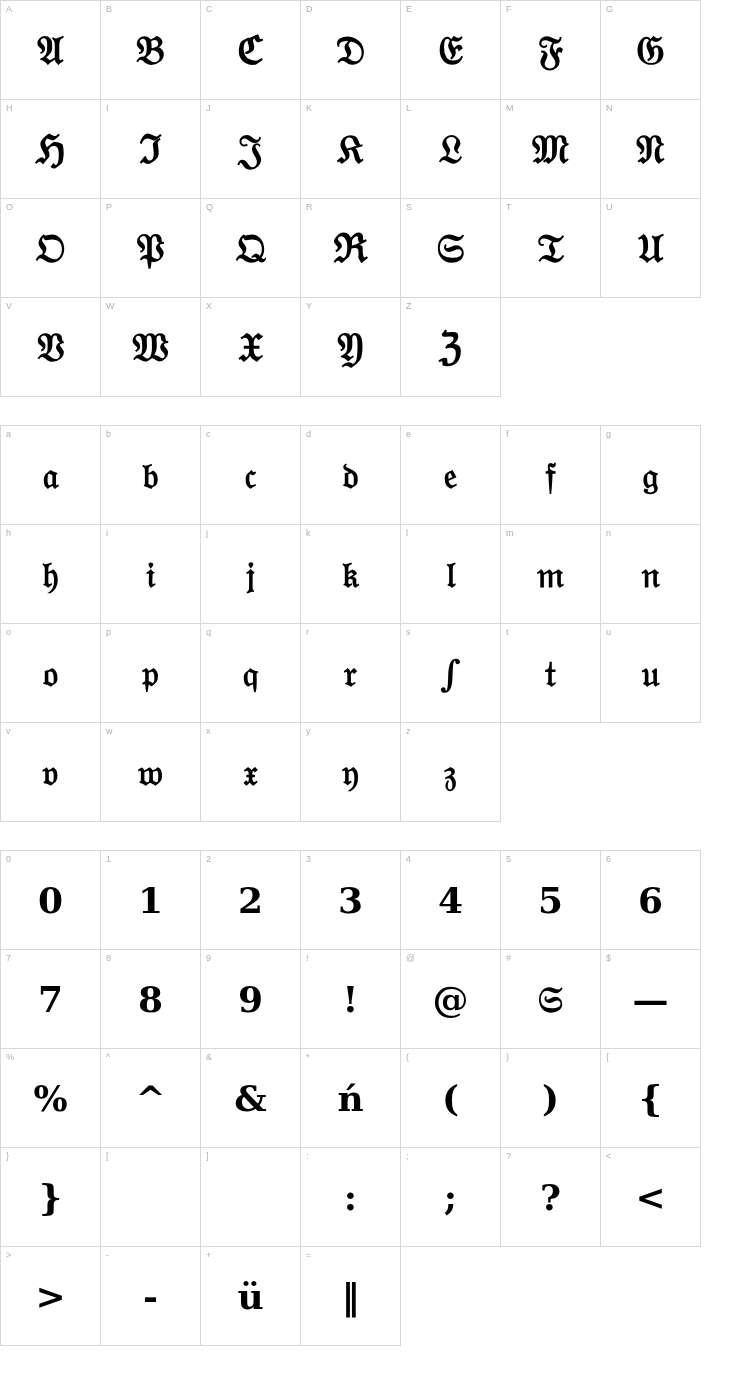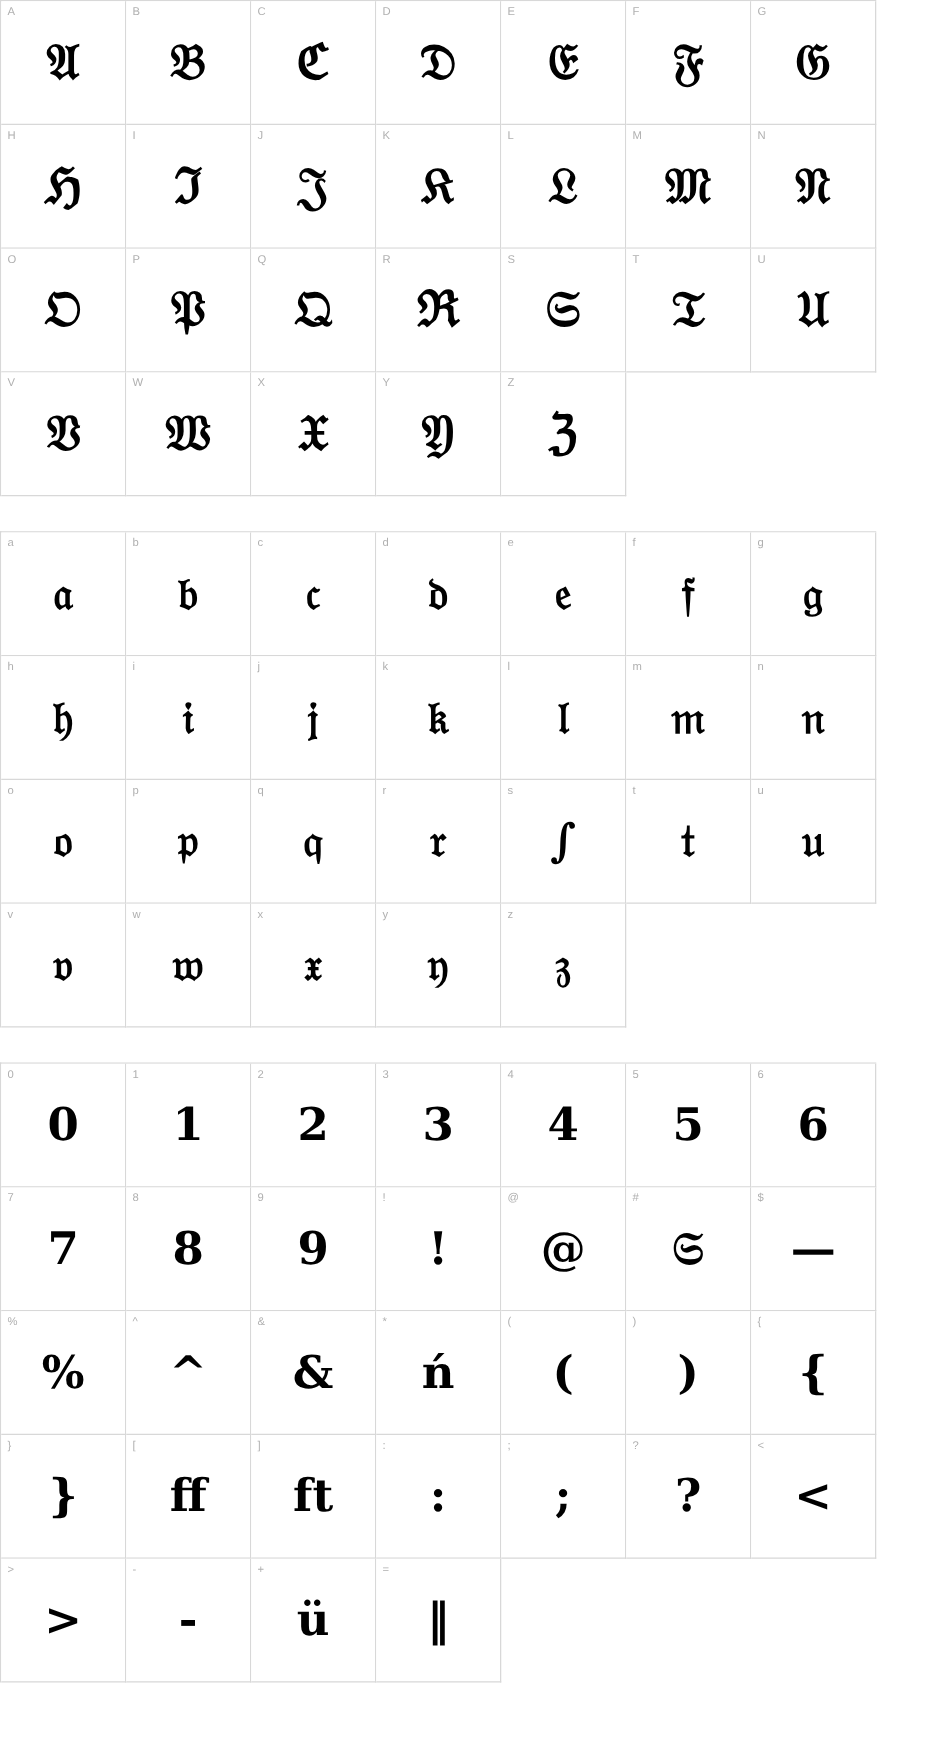--- a/index.html
+++ b/index.html
@@ -387,25 +387,23 @@
           <div class="cell digit">
             <span class="code">{</span>
             <span class="glyph">{</span>
           </div>
           <div class="cell digit">
             <span class="code">}</span>
             <span class="glyph">}</span>
           </div>
           <div class="cell digit">
             <span class="code">[</span>
-            <span class="glyph">ff</span>
           </div>
           <div class="cell digit">
             <span class="code">]</span>
-            <span class="glyph">ft</span>
           </div>
           <div class="cell digit">
             <span class="code">:</span>
             <span class="glyph">:</span>
           </div>
           <div class="cell digit">
             <span class="code">;</span>
             <span class="glyph">;</span>
           </div>
           <div class="cell digit">

